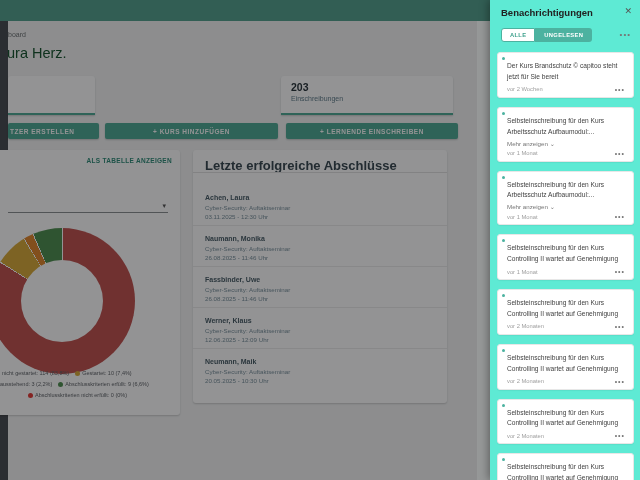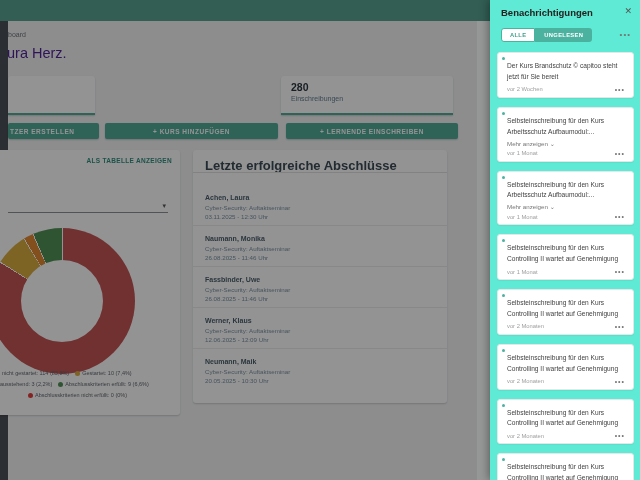--- a/index.html
+++ b/index.html
@@ -5,21 +5,21 @@
   html,body{margin:0;padding:0;}
   body{width:640px;height:480px;overflow:hidden;font-family:"Liberation Sans",sans-serif;background:#f4f5f5;}
   #stage{position:relative;width:640px;height:480px;overflow:hidden;background:#f4f5f5;}
   .abs{position:absolute;}
 
   
   .main{position:absolute;left:0;top:0;width:490px;height:480px;overflow:hidden;}
   .topbar{left:0;top:0;width:490px;height:21px;background:#52a18d;}
   .sidebar-edge{left:0;top:21px;width:8px;height:459px;background:#474b50;}
   .breadcrumb{left:8px;top:31px;font-size:7px;color:#6b6f71;}
-  .greeting{left:7px;top:45px;font-size:14.5px;color:#4c1d95;}
+  .greeting{left:7px;top:45px;font-size:14.5px;color:#14532d;}
 
   .stat-card{top:76px;height:37px;background:#fff;border-bottom:2px solid #4da994;
              border-radius:3px 3px 0 0;box-shadow:0 1px 2px rgba(0,0,0,.18);}
   .stat-value{left:10px;top:5px;font-size:10.5px;font-weight:bold;color:#263238;}
   .stat-label{left:10px;top:19px;font-size:7px;color:#607d8b;}
 
   .btn{top:123px;height:16px;background:#4da994;color:#fff;font-size:6.5px;font-weight:bold;
        letter-spacing:.5px;border-radius:2px;display:flex;align-items:center;justify-content:center;
        box-shadow:0 1px 2px rgba(0,0,0,.2);white-space:nowrap;}
   #btn-create-user{left:8px;width:89px;justify-content:flex-start;padding-left:2px;overflow:hidden;}
@@ -82,21 +82,21 @@
 
   <div class="main">
     <div class="abs topbar"></div>
     <div class="abs sidebar-edge"></div>
 
     <div class="abs breadcrumb">board</div>
     <div class="abs greeting">ura Herz.</div>
 
     <div class="abs stat-card" style="left:8px;width:87px;"></div>
     <div class="abs stat-card" style="left:281px;width:172px;">
-      <div class="abs stat-value">280</div>
+      <div class="abs stat-value">203</div>
       <div class="abs stat-label">Einschreibungen</div>
     </div>
 
     <div class="abs btn" id="btn-create-user">TZER ERSTELLEN</div>
     <div class="abs btn" id="btn-add-course">+ KURS HINZUFÜGEN</div>
     <div class="abs btn" id="btn-enroll">+ LERNENDE EINSCHREIBEN</div>
 
     <div class="abs chart-card">
       <div class="abs table-link">ALS TABELLE ANZEIGEN</div>
       <div class="abs select-row">

